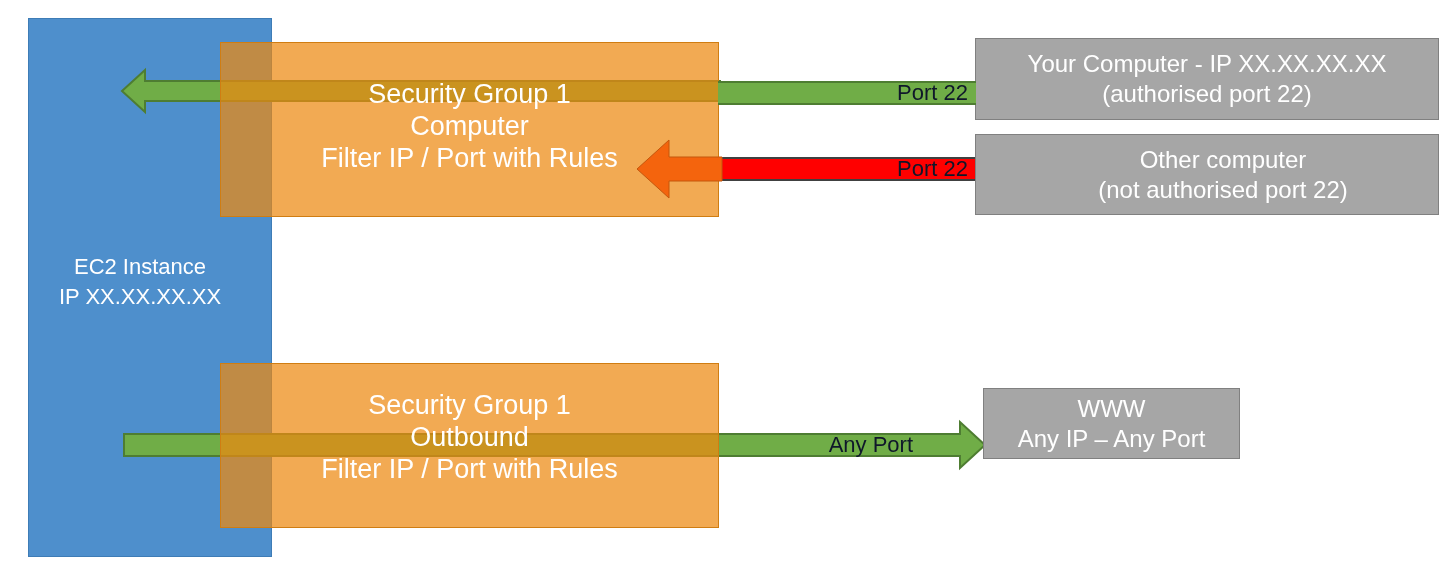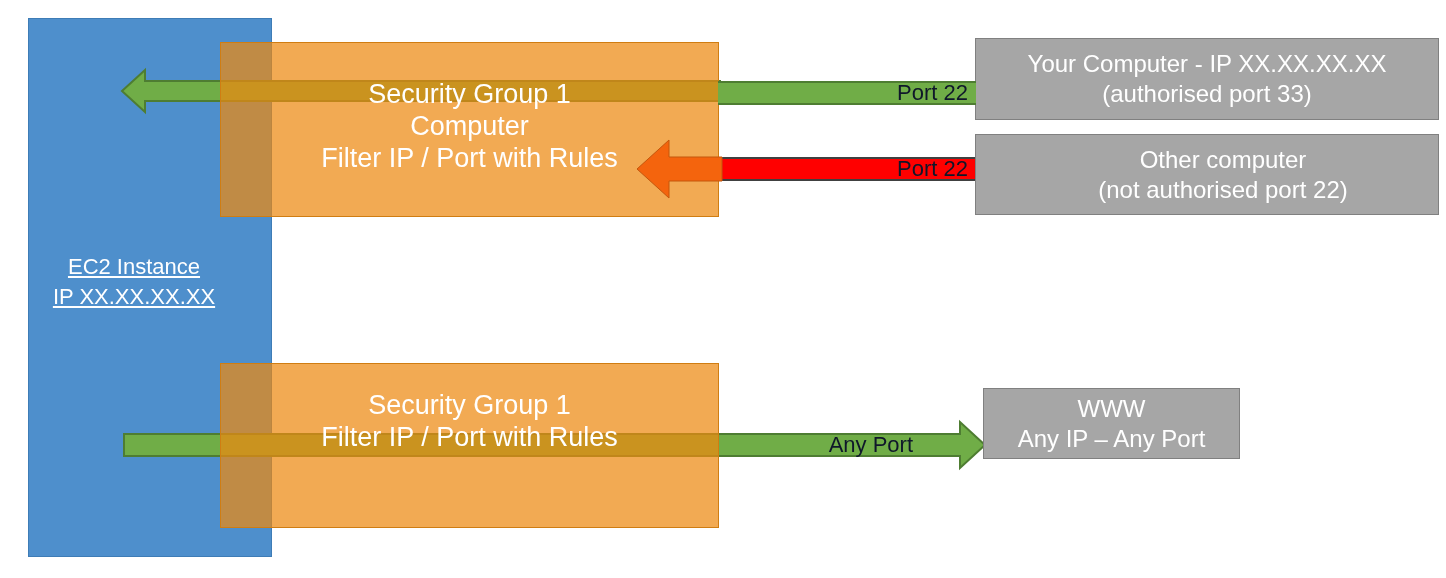--- a/index.html
+++ b/index.html
@@ -17,28 +17,27 @@
 
   
   .ec2-box{
     left:28px; top:18px; width:244px; height:539px;
     background:#4E8FCC;
     border:1px solid #3E7CB6;
     box-sizing:border-box;
     z-index:1;
   }
   .ec2-label{
-    left:12px; top:252px; width:244px;
+    left:18px; top:252px; width:244px;
     text-align:center;
     color:#ffffff;
     font-size:22px;
     line-height:30px;
     z-index:6;
     pointer-events:none;
-    text-decoration:underline;
   }
 
   
   .sg-box{
     background:rgba(237,137,17,0.72);
     border:1px solid #D07D12;
     box-sizing:border-box;
     z-index:4;
   }
   .sg-inbound{ left:220px; top:42px; width:499px; height:175px; }
@@ -156,35 +155,36 @@
   <div class="abs bar-green-p22"></div>
 
   <div class="abs sg-text sg-text-inbound">
     <div>Security Group 1</div>
     <div>Computer</div>
     <div>Filter IP / Port with Rules</div>
   </div>
 
   <div class="abs sg-text sg-text-outbound">
     <div>Security Group 1</div>
+    <div>Outbound</div>
     <div>Filter IP / Port with Rules</div>
   </div>
 
   <div class="abs ec2-label">
     <div>EC2 Instance</div>
     <div>IP XX.XX.XX.XX</div>
   </div>
 
   <div class="bar-label label-port22-green">Port 22</div>
   <div class="bar-label label-port22-red">Port 22</div>
   <div class="bar-label label-anyport">Any Port</div>
 
   <div class="abs grey-box grey-your-computer">
     <div>Your Computer - IP XX.XX.XX.XX</div>
-    <div>(authorised port 33)</div>
+    <div>(authorised port 22)</div>
   </div>
 
   <div class="abs grey-box grey-other-computer">
     <div>Other computer</div>
     <div>(not authorised port 22)</div>
   </div>
 
   <div class="abs grey-box grey-www">
     <div>WWW</div>
     <div>Any IP – Any Port</div>

